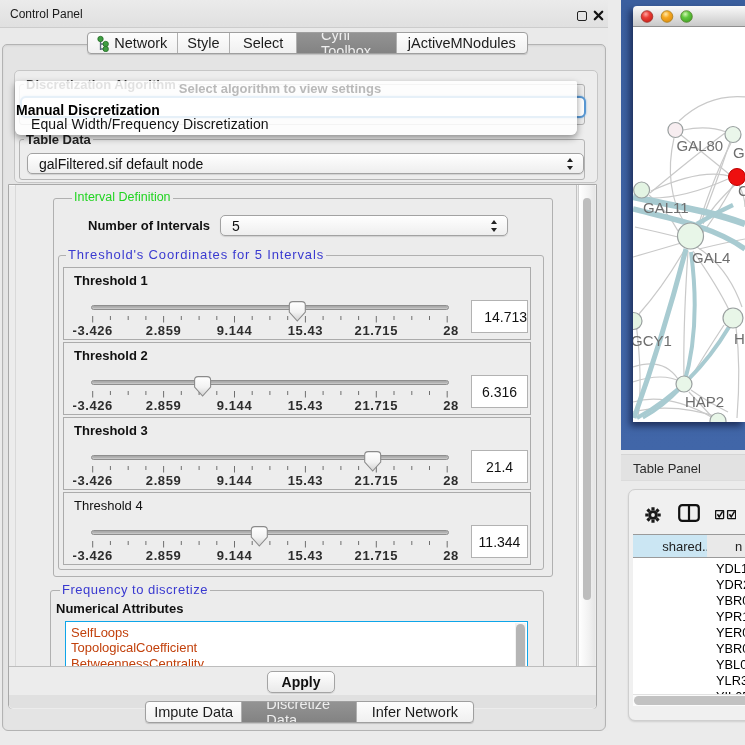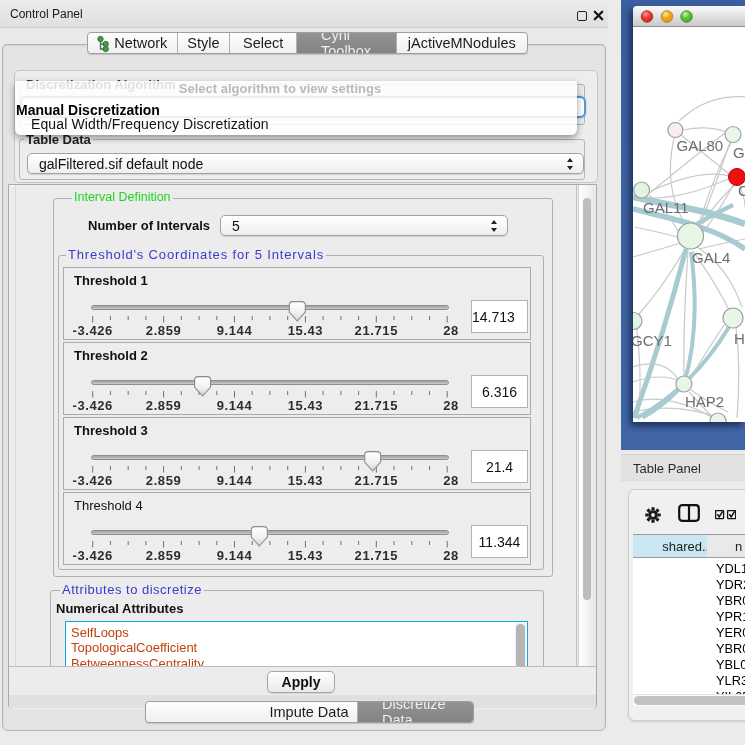--- a/index.html
+++ b/index.html
@@ -88,21 +88,21 @@
         <text x="241.4" y="67" font-size="13" font-weight="bold" letter-spacing="0.6" fill="#2d2d2d" text-anchor="middle" font-family="Liberation Sans">15.43</text>
         <text x="312.3" y="67" font-size="13" font-weight="bold" letter-spacing="0.6" fill="#2d2d2d" text-anchor="middle" font-family="Liberation Sans">21.715</text>
         <text x="387.0" y="67" font-size="13" font-weight="bold" letter-spacing="0.6" fill="#2d2d2d" text-anchor="middle" font-family="Liberation Sans">28</text>
         <path d="M225.3 44 L225.3 37 Q225.3 33.6 228.9 33.6 L237.7 33.6 Q241.3 33.6 241.3 37 L241.3 44 L233.3 53 Z" fill="url(#thg233)" stroke="#8a8a8a" stroke-width="1.1"></path>
         <linearGradient id="thg233" x1="0" y1="0" x2="0" y2="1">
           <stop offset="0" stop-color="#ffffff"></stop>
           <stop offset="0.55" stop-color="#f2f2f2"></stop>
           <stop offset="1" stop-color="#d2d2d2"></stop>
         </linearGradient>
       </svg>
-<div style="position:absolute;left:407px;top:32px;width:57px;height:33px;border:1px solid #b2b2b2;background:#fff;font-size:14px;color:#111;text-align:left;line-height:33px;">14.713</div>
+<div style="position:absolute;left:407px;top:32px;width:57px;height:33px;border:1px solid #b2b2b2;background:#fff;font-size:14px;color:#111;text-align:right;line-height:33px;">14.713</div>
 </div>
 <div style="position:absolute;left:47px;top:157px;width:468px;height:73px;border:1px solid #ababab;background:#ededed;">
 <div style="position:absolute;left:10px;top:5px;font-size:13px;font-weight:bold;color:#111;">Threshold 2</div>
 <svg width="468" height="73" viewBox="0 0 468 73" style="position:absolute;left:0;top:0;">
         <defs></defs>
         <rect x="27.5" y="37.5" width="357" height="4" rx="2" fill="#c6c6c6" stroke="#8e8e8e" stroke-width="1"></rect>
         <rect x="28.5" y="38.3" width="355" height="1.2" fill="#9e9e9e"></rect>
         <path d="M28.7 48 V54.5 M46.4 48 V52 M64.2 48 V52 M81.9 48 V52 M99.6 48 V54.5 M117.3 48 V52 M135.1 48 V52 M152.8 48 V52 M170.5 48 V54.5 M188.2 48 V52 M205.9 48 V52 M223.7 48 V52 M241.4 48 V54.5 M259.1 48 V52 M276.9 48 V52 M294.6 48 V52 M312.3 48 V54.5 M330.0 48 V52 M347.8 48 V52 M365.5 48 V52 M383.2 48 V54.5" stroke="#6f6f6f" stroke-width="1"></path>
         <text x="28.7" y="67" font-size="13" font-weight="bold" letter-spacing="0.6" fill="#2d2d2d" text-anchor="middle" font-family="Liberation Sans">-3.426</text>
         <text x="99.6" y="67" font-size="13" font-weight="bold" letter-spacing="0.6" fill="#2d2d2d" text-anchor="middle" font-family="Liberation Sans">2.859</text>
@@ -157,39 +157,40 @@
         <path d="M187.3 44 L187.3 37 Q187.3 33.6 190.9 33.6 L199.7 33.6 Q203.3 33.6 203.3 37 L203.3 44 L195.3 53 Z" fill="url(#thg195)" stroke="#8a8a8a" stroke-width="1.1"></path>
         <linearGradient id="thg195" x1="0" y1="0" x2="0" y2="1">
           <stop offset="0" stop-color="#ffffff"></stop>
           <stop offset="0.55" stop-color="#f2f2f2"></stop>
           <stop offset="1" stop-color="#d2d2d2"></stop>
         </linearGradient>
       </svg>
 <div style="position:absolute;left:407px;top:32px;width:57px;height:33px;border:1px solid #b2b2b2;background:#fff;font-size:14px;color:#111;text-align:center;line-height:33px;">11.344</div>
 </div>
 <div class="group" style="left:34px;top:405px;width:494px;height:90px;border-color:#b0b0b0;"></div>
-<div class="glabel" style="left:44px;top:397px;background:#ececec;color:#3a3ad0;font-size:13px;letter-spacing:0.5px;">Attributes to discretize</div>
+<div class="glabel" style="left:44px;top:397px;background:#ececec;color:#3a3ad0;font-size:13px;letter-spacing:0.5px;">Frequency to discretize</div>
 <div class="abs b" style="left:40px;top:416px;font-size:13px;color:#111;">Numerical Attributes</div>
 <div style="position:absolute;left:49px;top:436px;width:463px;height:62px;background:#fff;border:1px solid #0ea5e9;font-size:13px;color:#c2410c;">
 <div style="padding:2.5px 0 0 5px;line-height:15.5px;">SelfLoops<br>TopologicalCoefficient<br>BetweennessCentrality<br>ClusteringCoefficient</div>
 <div style="position:absolute;right:1px;top:1px;width:11px;height:58px;background:#f2f2f2;"></div>
 <div style="position:absolute;right:2px;top:2px;width:9px;height:50px;background:#b5b5b5;border-radius:5px;"></div>
 </div>
 </div>
 
 <div class="abs" style="left:578px;top:185px;width:17px;height:481px;background:linear-gradient(90deg,#ffffff,#f2f2f2 60%,#e6e6e6);border-left:1px solid #cfcfcf;"></div>
 <div class="abs" style="left:583px;top:198px;width:8px;height:402px;background:#bdbdbd;border-radius:4px;"></div>
 
 <div class="abs" style="left:9px;top:666px;width:587px;height:43px;background:#ececec;border-top:1px solid #bdbdbd;border-radius:0 0 4px 4px;"></div>
 <div class="abs" style="left:9px;top:695px;width:587px;height:13px;background:#e0e0e0;border-radius:0 0 4px 4px;"></div>
 <div class="abs" style="left:267px;top:671px;width:68px;height:22px;border:1px solid #a4a4a4;border-radius:5px;background:linear-gradient(#ffffff,#e9e9e9);font-size:14px;font-weight:600;color:#111;text-align:center;line-height:20px;box-shadow:0 1px 1px rgba(0,0,0,0.1);">Apply</div>
 
-<div class="seg" style="left:145px;top:701px;width:329px;justify-content:flex-end;">
+<div class="seg" style="left:145px;top:701px;width:329px;">
   <div style="width:97px;">Impute Data</div>
   <div class="sel" style="width:115px;">Discretize Data</div>
+  <div style="width:117px;">Infer Network</div>
 </div>
 
 <div class="abs" style="left:15px;top:81px;width:562px;height:54px;background:rgba(255,255,255,0.85);border-radius:2px 2px 6px 6px;box-shadow:0 3px 7px rgba(0,0,0,0.4);z-index:50;"></div>
 <div class="abs" style="left:15px;top:81px;width:490px;text-align:center;font-size:13px;font-weight:bold;color:#b9b9b9;z-index:51;margin-left:20px;">Select algorithm to view settings</div>
 <div class="abs b" style="left:16px;top:102px;font-size:14px;color:#000;z-index:51;">Manual Discretization</div>
 <div class="abs" style="left:16px;top:116px;font-size:14px;letter-spacing:0.12px;color:#111;z-index:51;margin-left:15px;">Equal Width/Frequency Discretization</div>
 
 <div class="abs" style="left:621px;top:0;width:124px;height:450px;background:linear-gradient(#3b5f9f,#4166a8);"></div>
 <div class="abs" style="left:633px;top:6px;width:112px;height:416px;box-shadow:-3px 4px 7px rgba(0,0,25,0.55);"></div>
 <div class="abs" style="left:633px;top:6px;width:112px;height:21px;background:linear-gradient(#fafafa,#c9c9c9);border-bottom:1px solid #909090;border-radius:4px 0 0 0;"></div>

